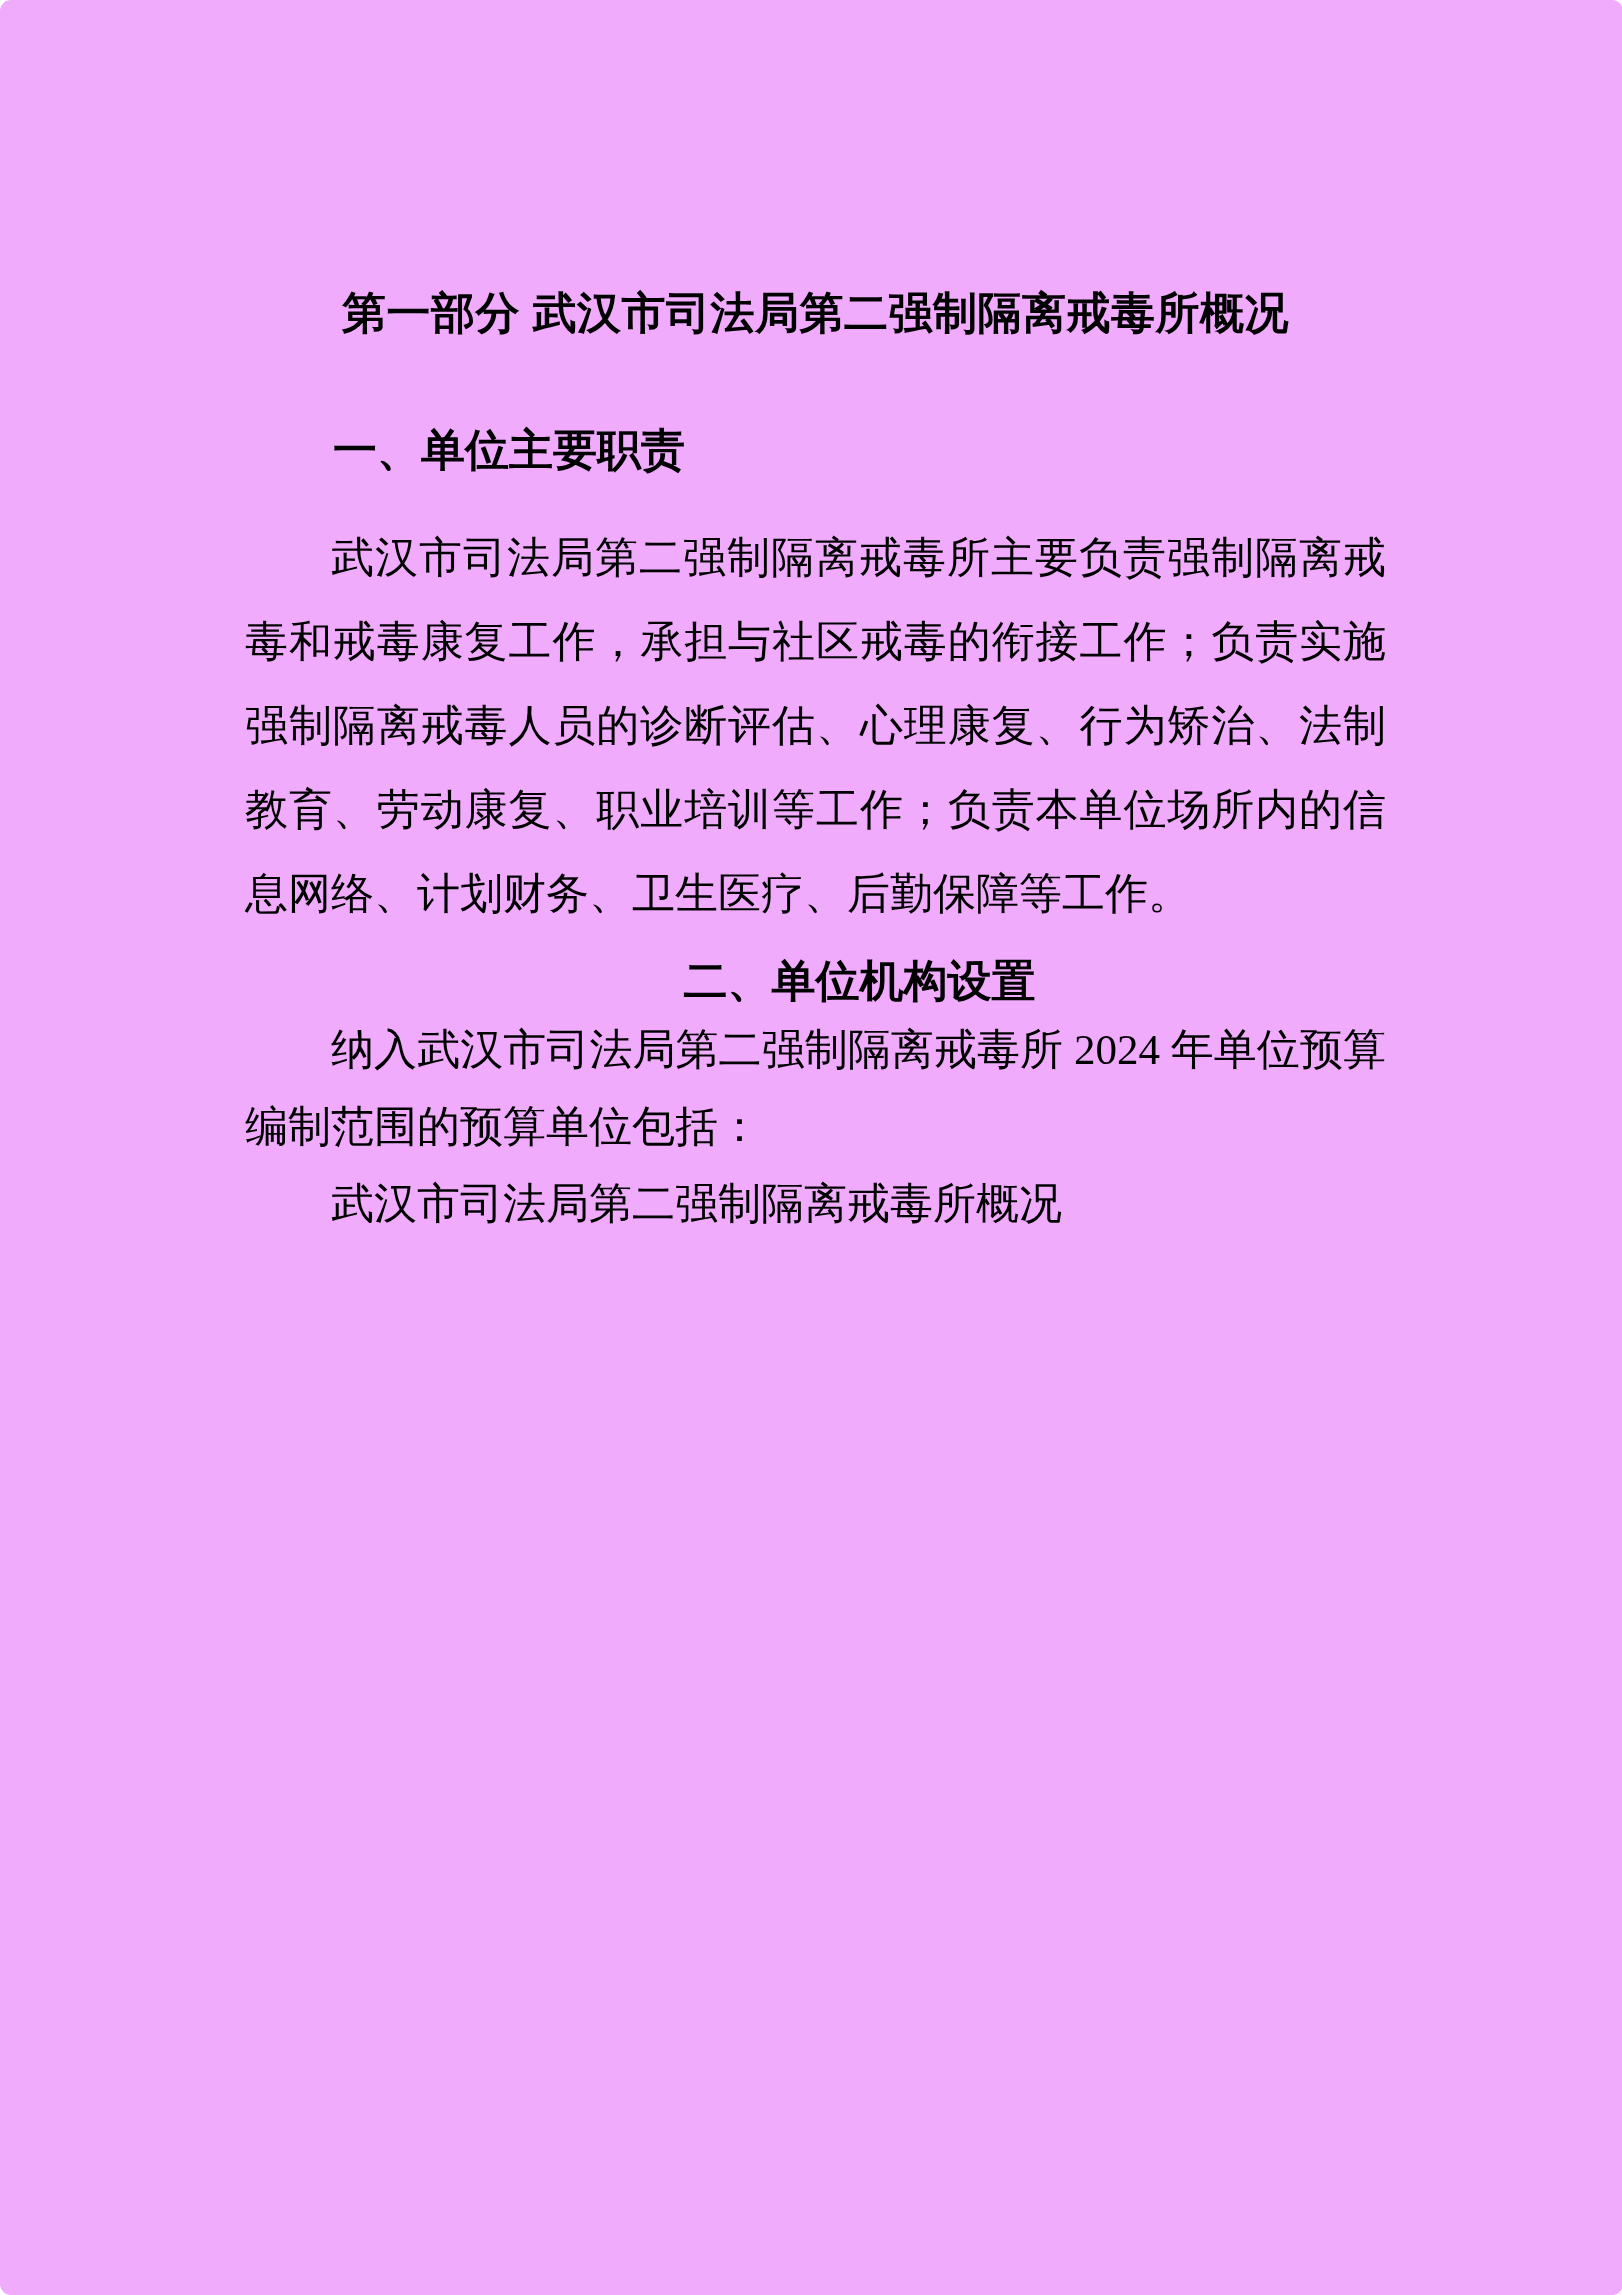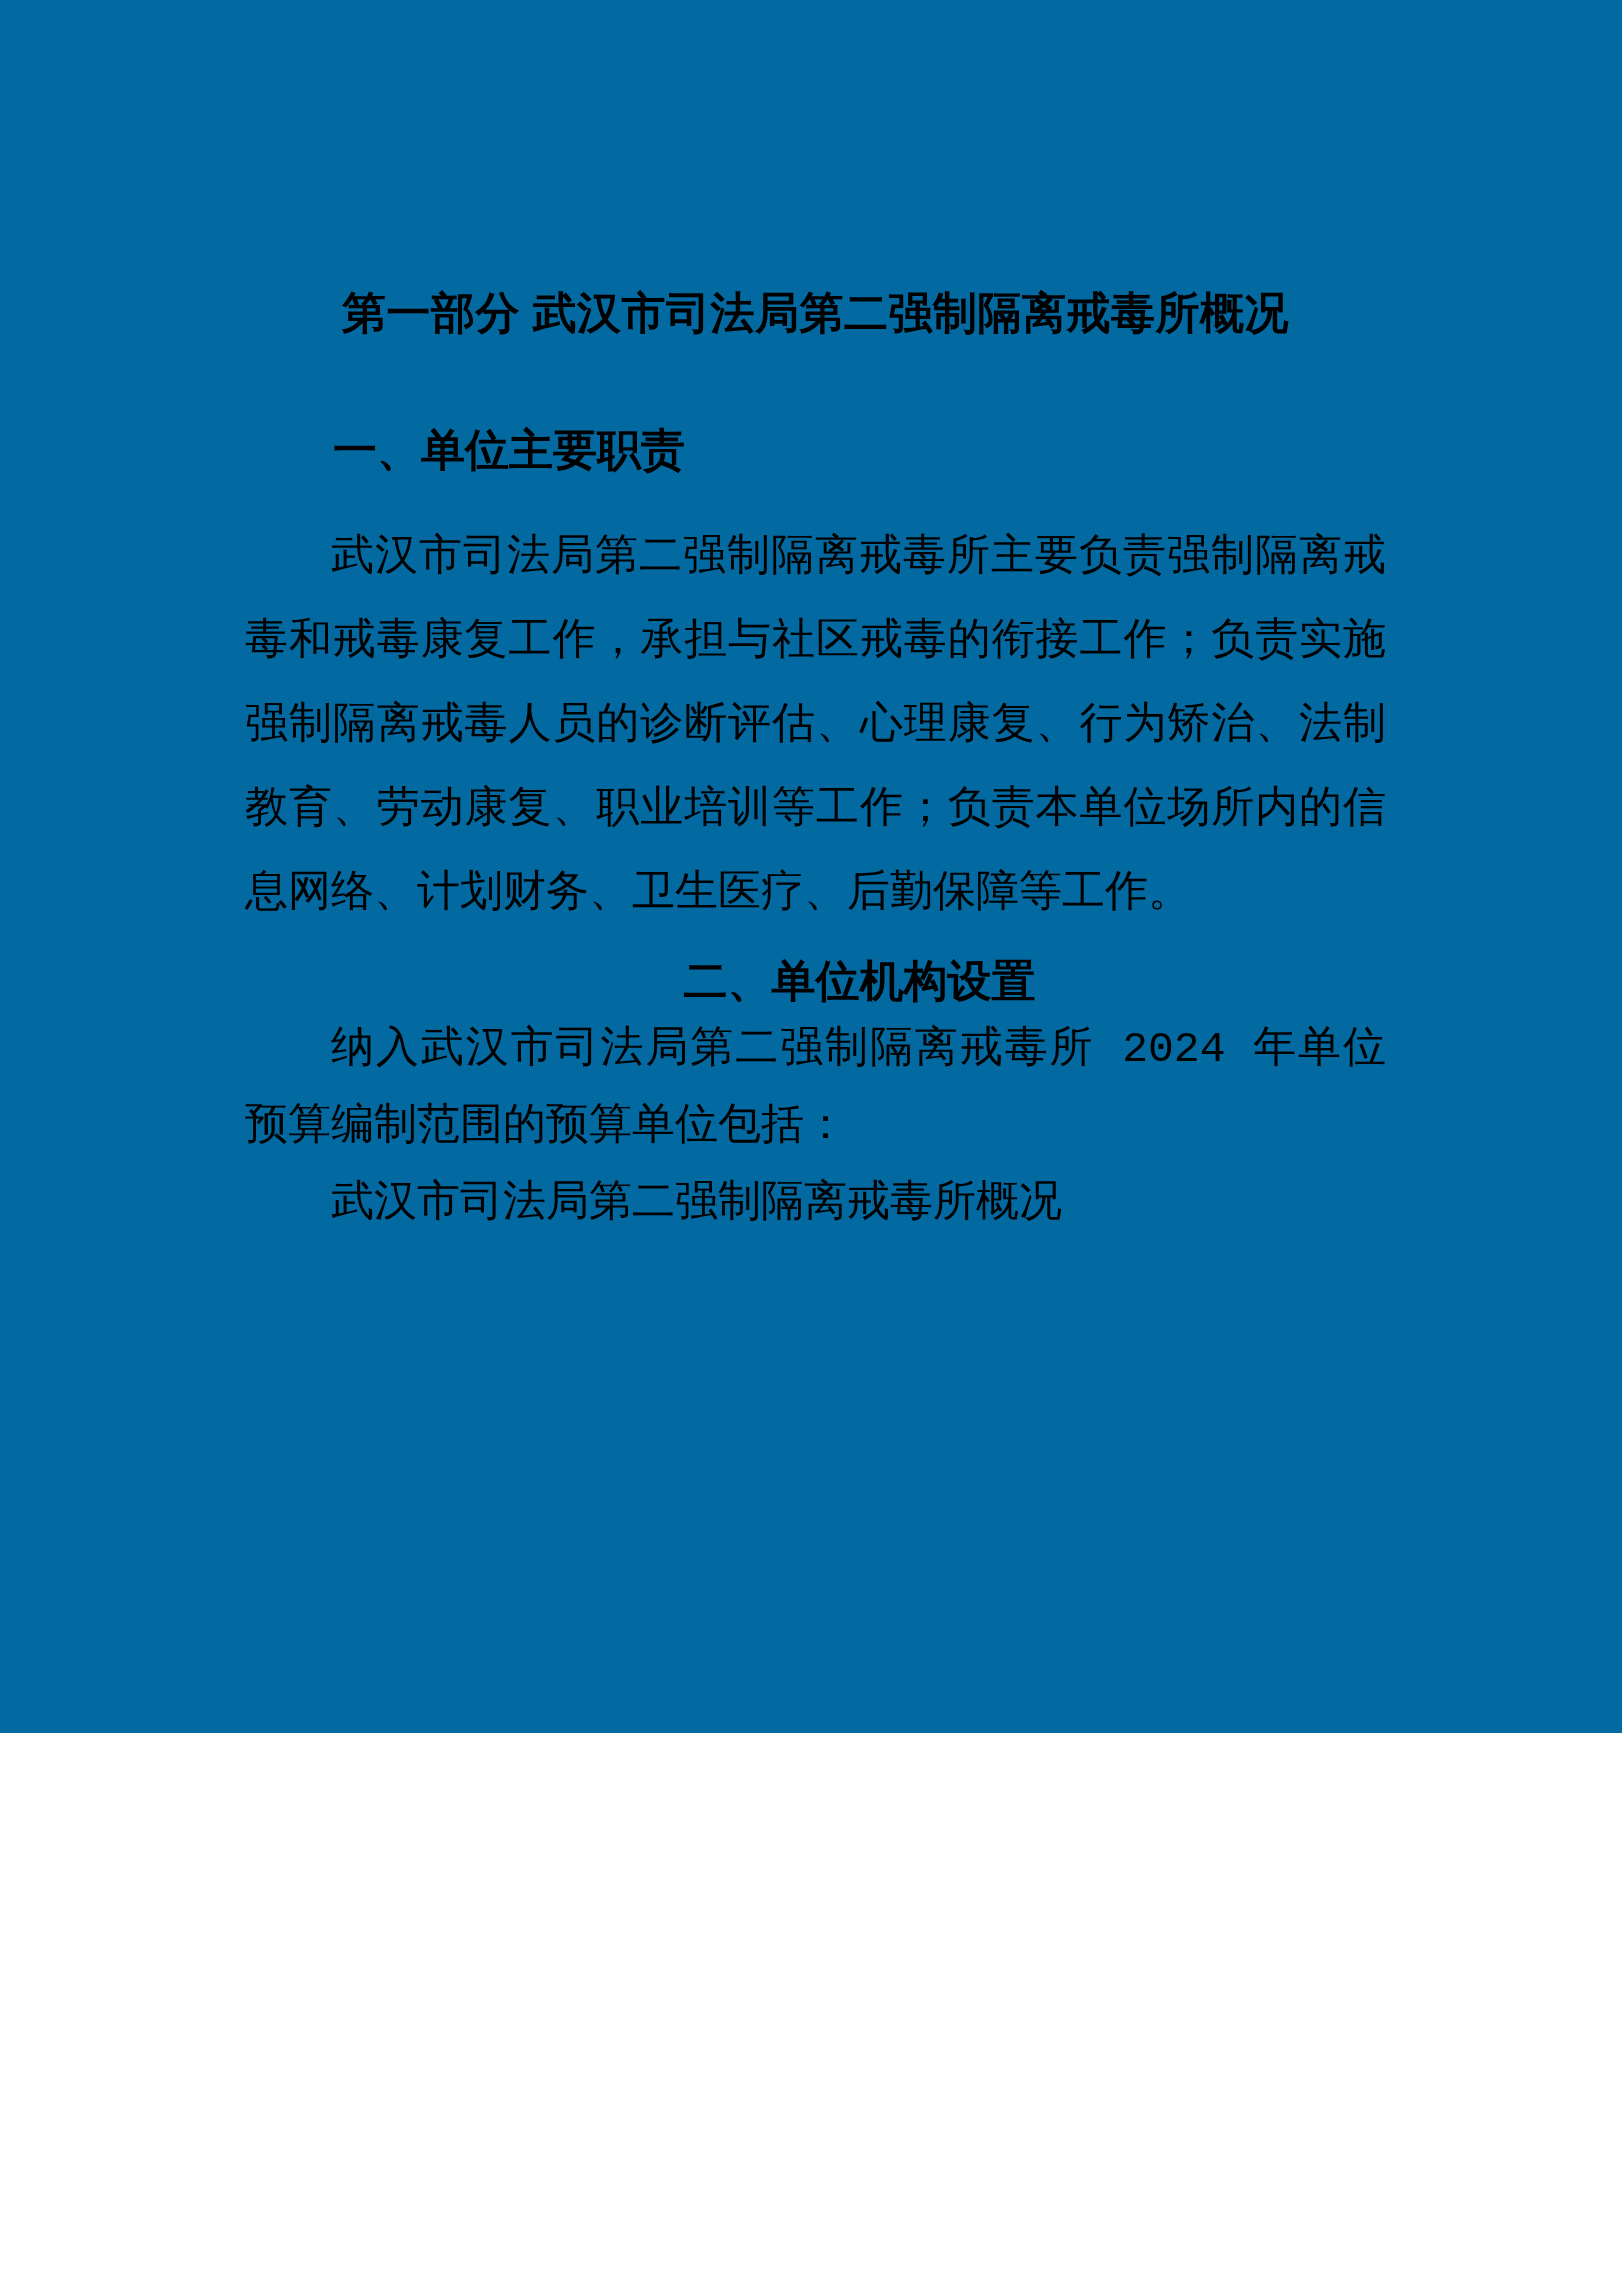--- a/index.html
+++ b/index.html
@@ -3,24 +3,25 @@
 <meta charset="utf-8">
 <style>
   html, body {
     margin: 0;
     padding: 0;
     background: #ffffff;
   }
   .page {
     position: relative;
     width: 1623px;
-    height: 1733px;
-    background: #0369a1;
+    height: 2295px;
+    background: #f0abfc;
     color: #000000;
     overflow: hidden;
+    border-radius: 11px;
   }
   .content {
     padding: 282px 237px 0 245px; 
   }
   .doc-title {
     margin: 0;
     font-family: "Liberation Sans", sans-serif;
     font-weight: bold;
     font-size: 44px;
     line-height: 61px;
@@ -39,21 +40,21 @@
   }
   .sec-heading.first {
     margin-top: 76px;
   }
   .sec-heading.second {
     margin-top: 14px;
     text-align: center;
   }
   .body-para {
     margin: 0;
-    font-family: Liberation Mono, monospace;
+    font-family: Liberation Serif, serif;
     font-weight: normal;
     font-size: 43px;
     text-indent: 2em;
     text-align: justify;
     text-justify: inter-character;
     text-align-last: left;
     color: #000000;
   }
   .body-para.s1 {
     line-height: 84px;

